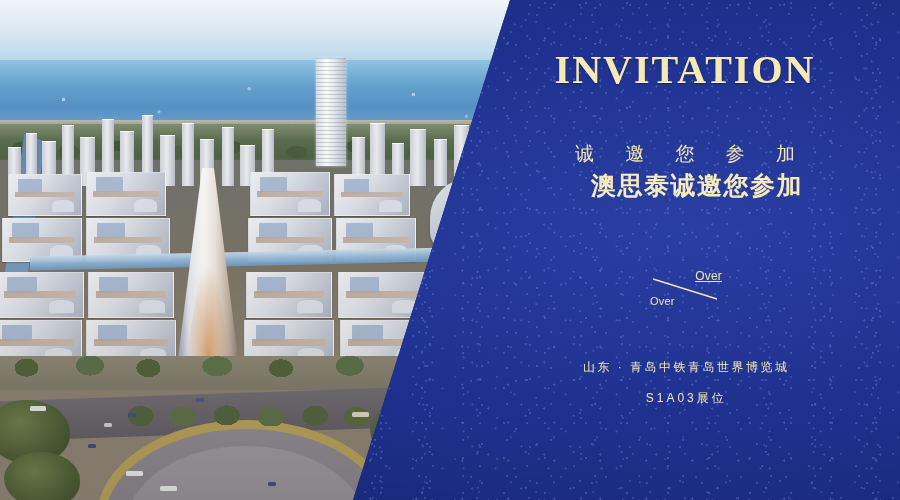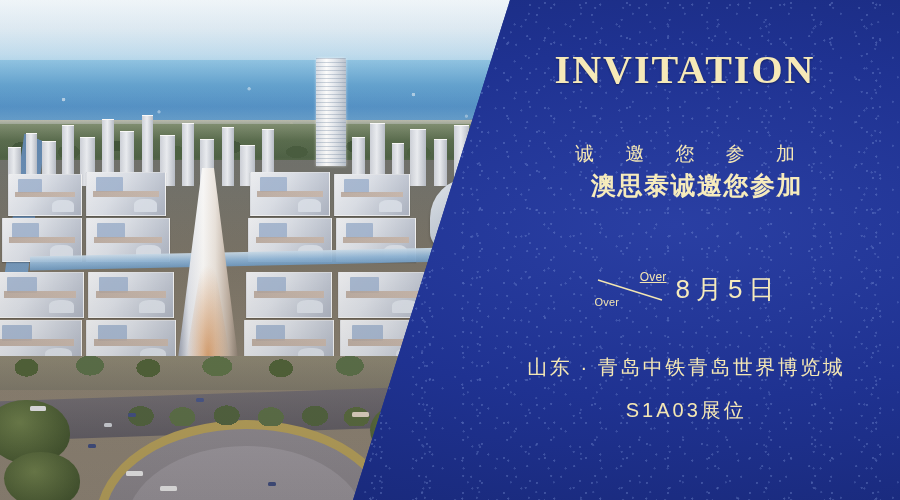--- a/index.html
+++ b/index.html
@@ -302,27 +302,27 @@
     position: absolute; left: 3px; bottom: -1px;
     font-size: 11px; color: #f2e5b2; letter-spacing: .2px;
   }
   .over {
     position: absolute; right: 1px; top: -3px;
     font-size: 12px; color: #f2e5b2; letter-spacing: .2px; text-decoration: underline;
   }
 
   #venue {
     position: absolute; top: 352px; left: 0; width: 430px;
-    font-size: 20px;
+    font-size: 12px;
     line-height: 31px;
     letter-spacing: 2.5px;
     text-indent: 2.5px;
     color: #f4e7b4;
   }
-  #venue .booth { letter-spacing: 3px; margin-top: 12px; }
+  #venue .booth { letter-spacing: 3px; }
   #city {
     position: absolute; top: 428px; left: 0; width: 430px;
     font-size: 18px;
     letter-spacing: 5px;
     text-indent: 5px;
     color: #f4e7b4;
   }
 </style>
 </head>
 <body>
@@ -500,21 +500,20 @@
     <div id="dateline">
       <span class="slashwrap">
         <span class="slashline">
           <svg width="68" height="26" viewBox="0 0 68 26">
             <line x1="2" y1="3" x2="66" y2="23" stroke="#f2e5b2" stroke-width="1.4"></line>
           </svg>
         </span>
         <span class="sart">Over</span>
         <span class="over">Over</span>
       </span>
-      <span class="dtext">8月5日</span>
     </div>
 
     <div id="venue">
       <div>山东 · 青岛中铁青岛世界博览城</div>
       <div class="booth">S1A03展位</div>
     </div>
 
   </div>
 
 </div>

